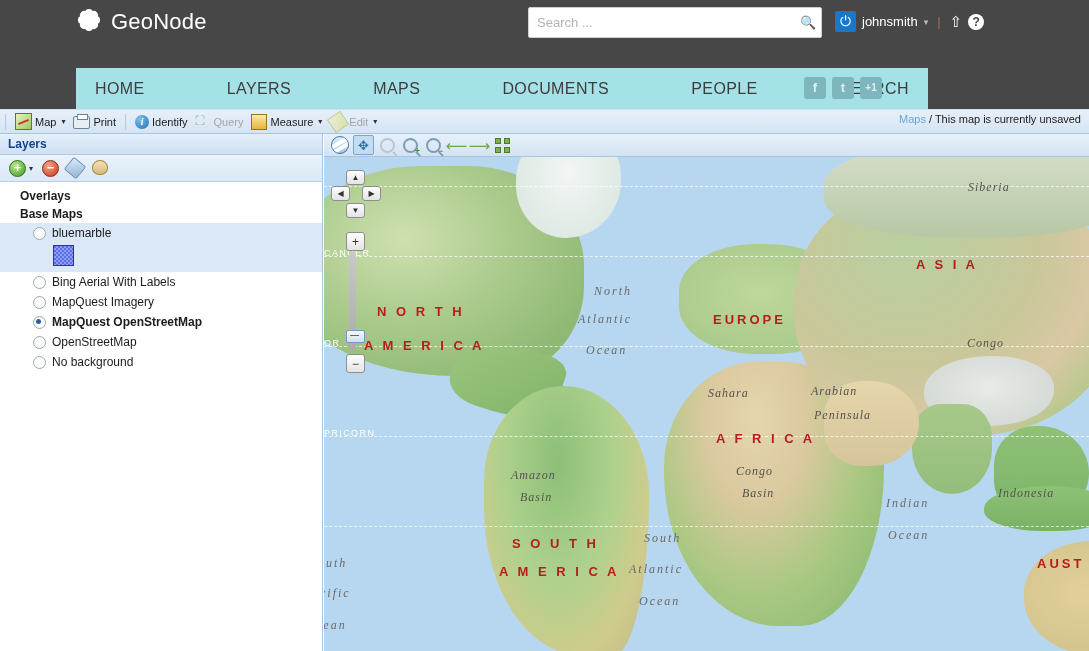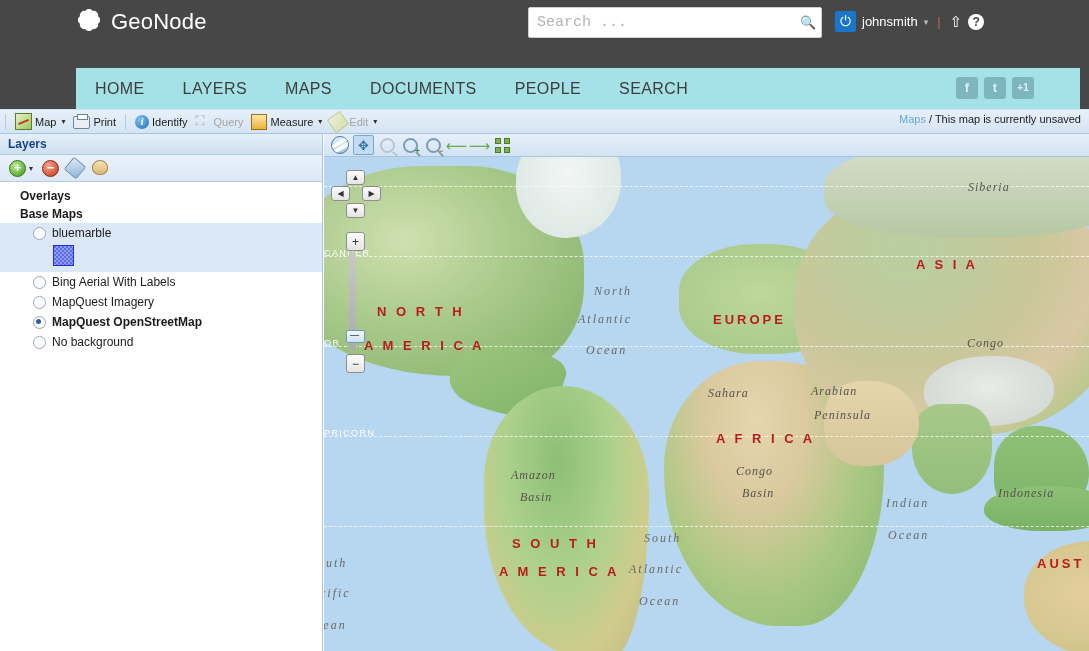--- a/index.html
+++ b/index.html
@@ -38,22 +38,22 @@
   .brand-name { font-size: 22px; letter-spacing: .2px; font-weight: 400; }
 
   .searchbox {
     position: absolute; left: 528px; top: 7px;
     width: 292px; height: 29px;
     background: #ffffff; border: 1px solid #cfcfcf; border-radius: 2px;
     display: flex; align-items: center;
   }
   .searchbox input {
     border: 0; outline: none; flex: 1;
-    font-size: 15px; color: #333; padding: 0 8px;
-    font-family: Liberation Mono, monospace; background: transparent;
+    font-size: 13px; color: #333; padding: 0 8px;
+    font-family: Liberation Sans, sans-serif; background: transparent;
   }
   .searchbox input::placeholder { color: #b3b3b3; }
   .search-ico { width: 26px; text-align: center; color: #333; font-size: 13px; }
 
   .userbox {
     position: absolute; left: 835px; top: 11px;
     display: flex; align-items: center; gap: 6px; color: #ffffff; font-size: 13px;
   }
   .power-ico {
     width: 21px; height: 21px; background: #1976c9; border-radius: 2px;
@@ -66,23 +66,23 @@
     width: 16px; height: 16px; border-radius: 50%; background: #ffffff; color: #474747;
     font-size: 12px; font-weight: bold; line-height: 16px; text-align: center;
   }
 
   
   .navbar {
     position: absolute; left: 0; top: 68px; width: 1089px; height: 41px;
     background: #474747;
   }
   .navbar-inner {
-    position: absolute; left: 76px; top: 0; width: 1004px; height: 41px;
+    position: absolute; left: 76px; top: 0; width: 852px; height: 41px;
     background: #a5e2e8;
-    display: flex; align-items: center;
+    display: flex; align-items: center; justify-content: space-between;
   }
   .nav-item {
     font-size: 16px; color: #3d3d3d; padding: 0 19px; line-height: 41px;
     letter-spacing: .4px; cursor: pointer;
   }
   .social {
     position: absolute; right: 46px; top: 9px; display: flex; gap: 6px;
   }
   .soc {
     width: 22px; height: 22px; border-radius: 3px; background: #7fb6bd;
@@ -433,20 +433,24 @@
         <span class="radio"></span>
         <span>Bing Aerial With Labels</span>
       </div>
       <div class="layer-row">
         <span class="radio"></span>
         <span>MapQuest Imagery</span>
       </div>
       <div class="layer-row active-label">
         <span class="radio on"></span>
         <span>MapQuest OpenStreetMap</span>
+      </div>
+      <div class="layer-row">
+        <span class="radio"></span>
+        <span>OpenStreetMap</span>
       </div>
       <div class="layer-row">
         <span class="radio"></span>
         <span>No background</span>
       </div>
     </div>
   </div>
 
   <div class="map-area">
 

